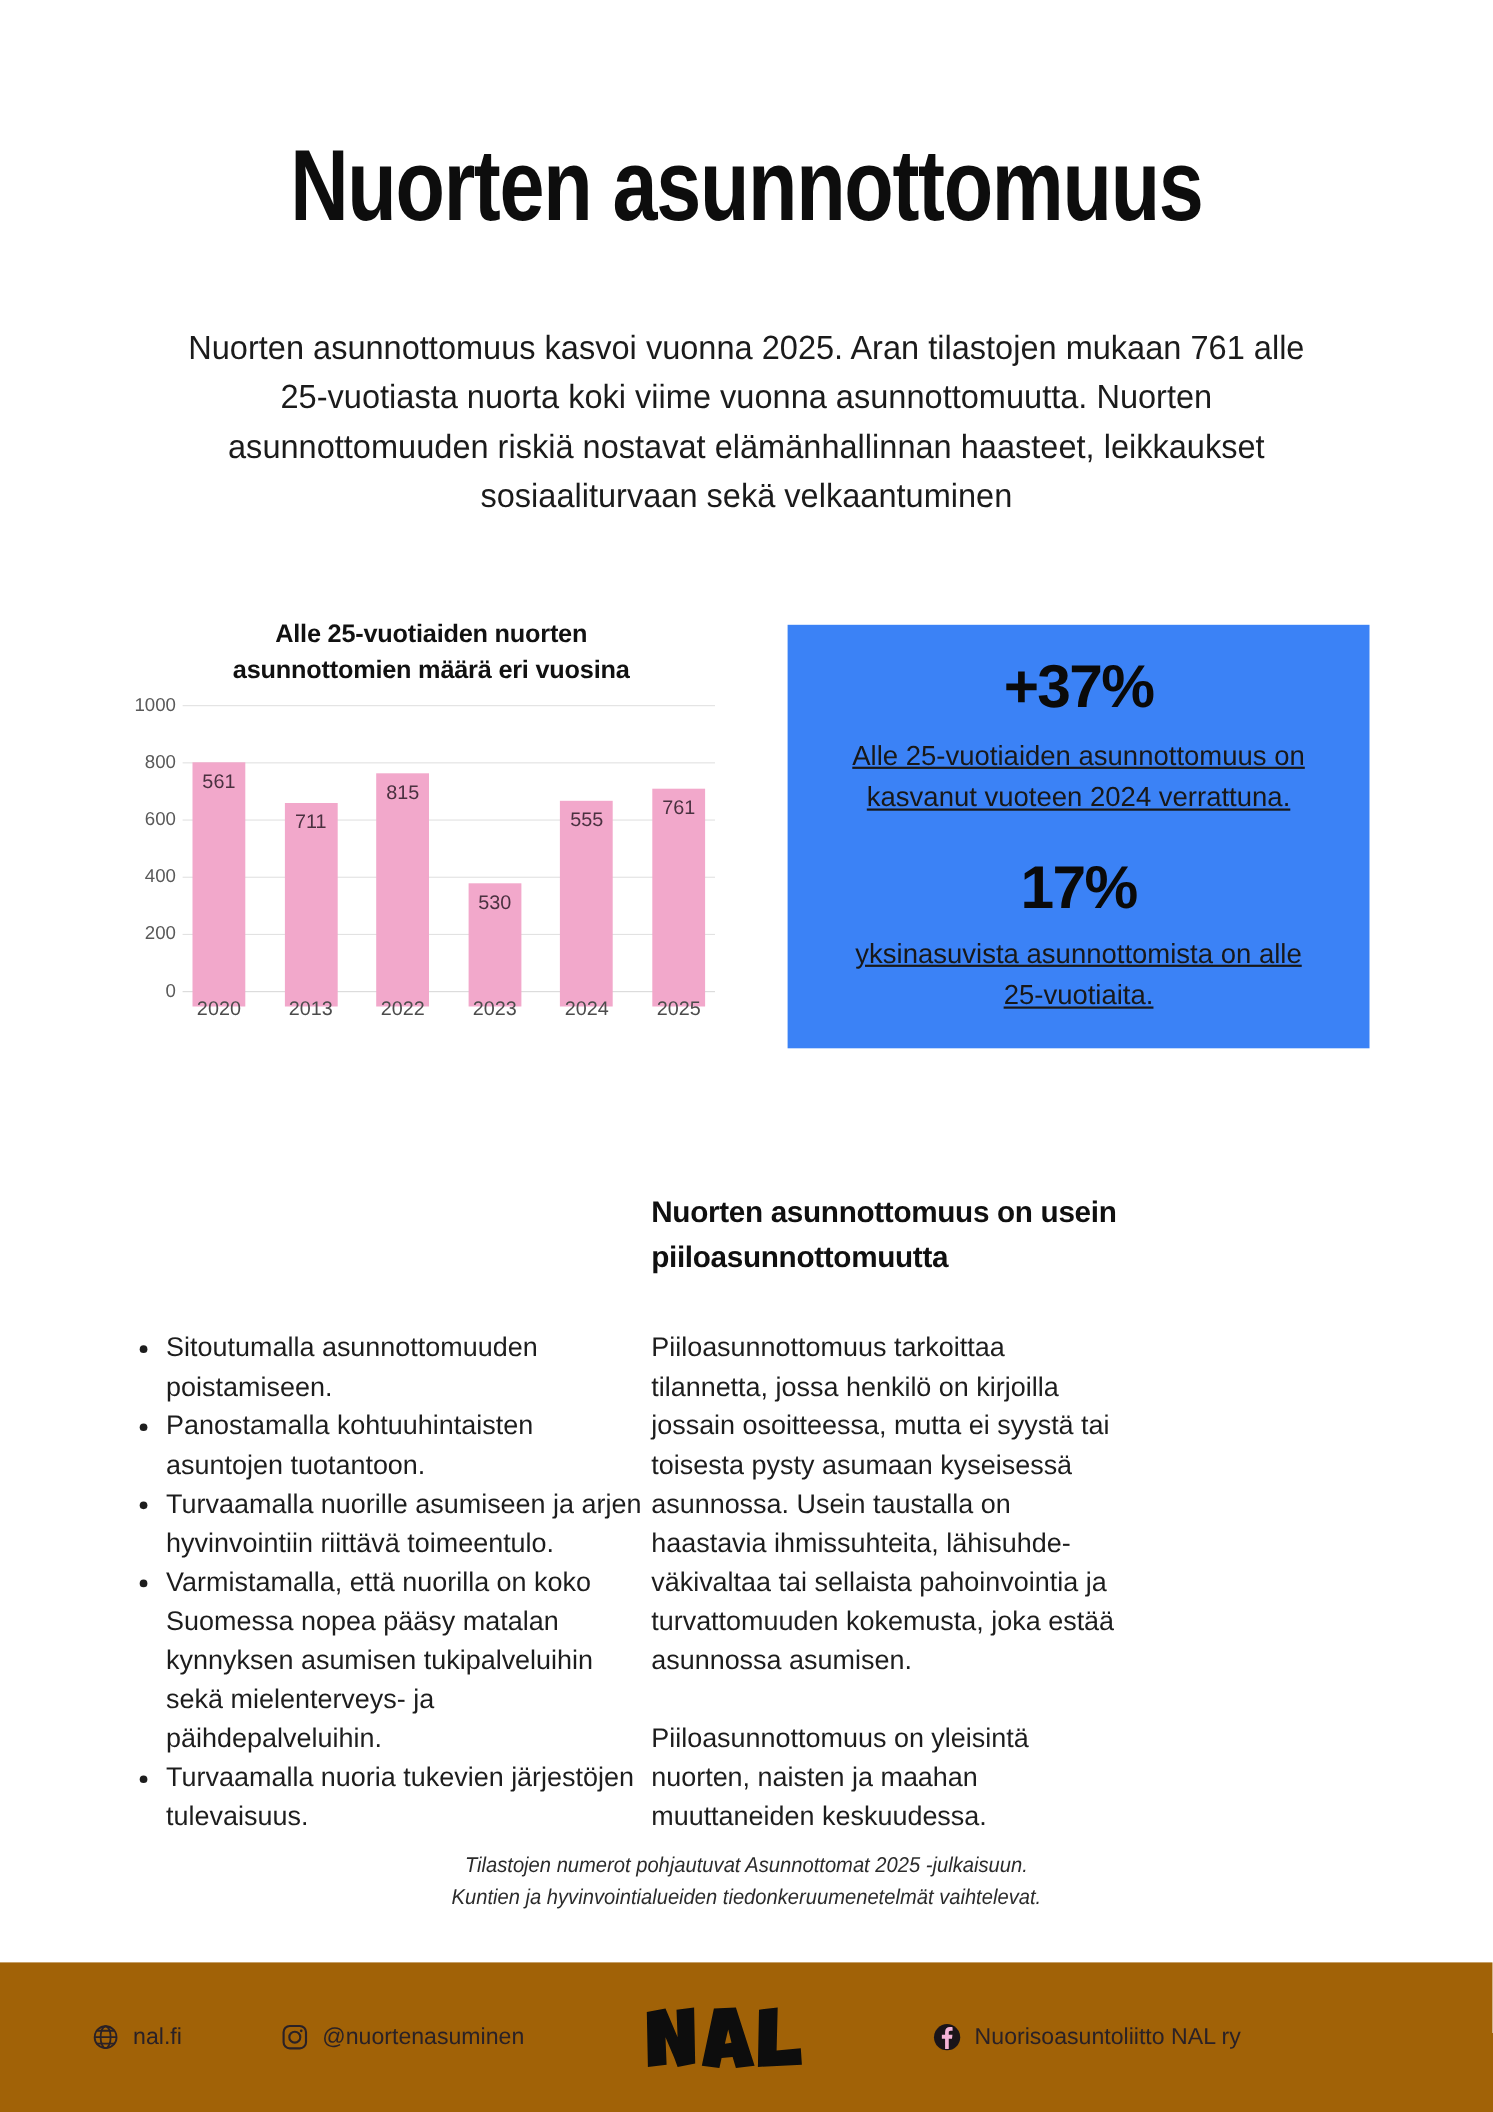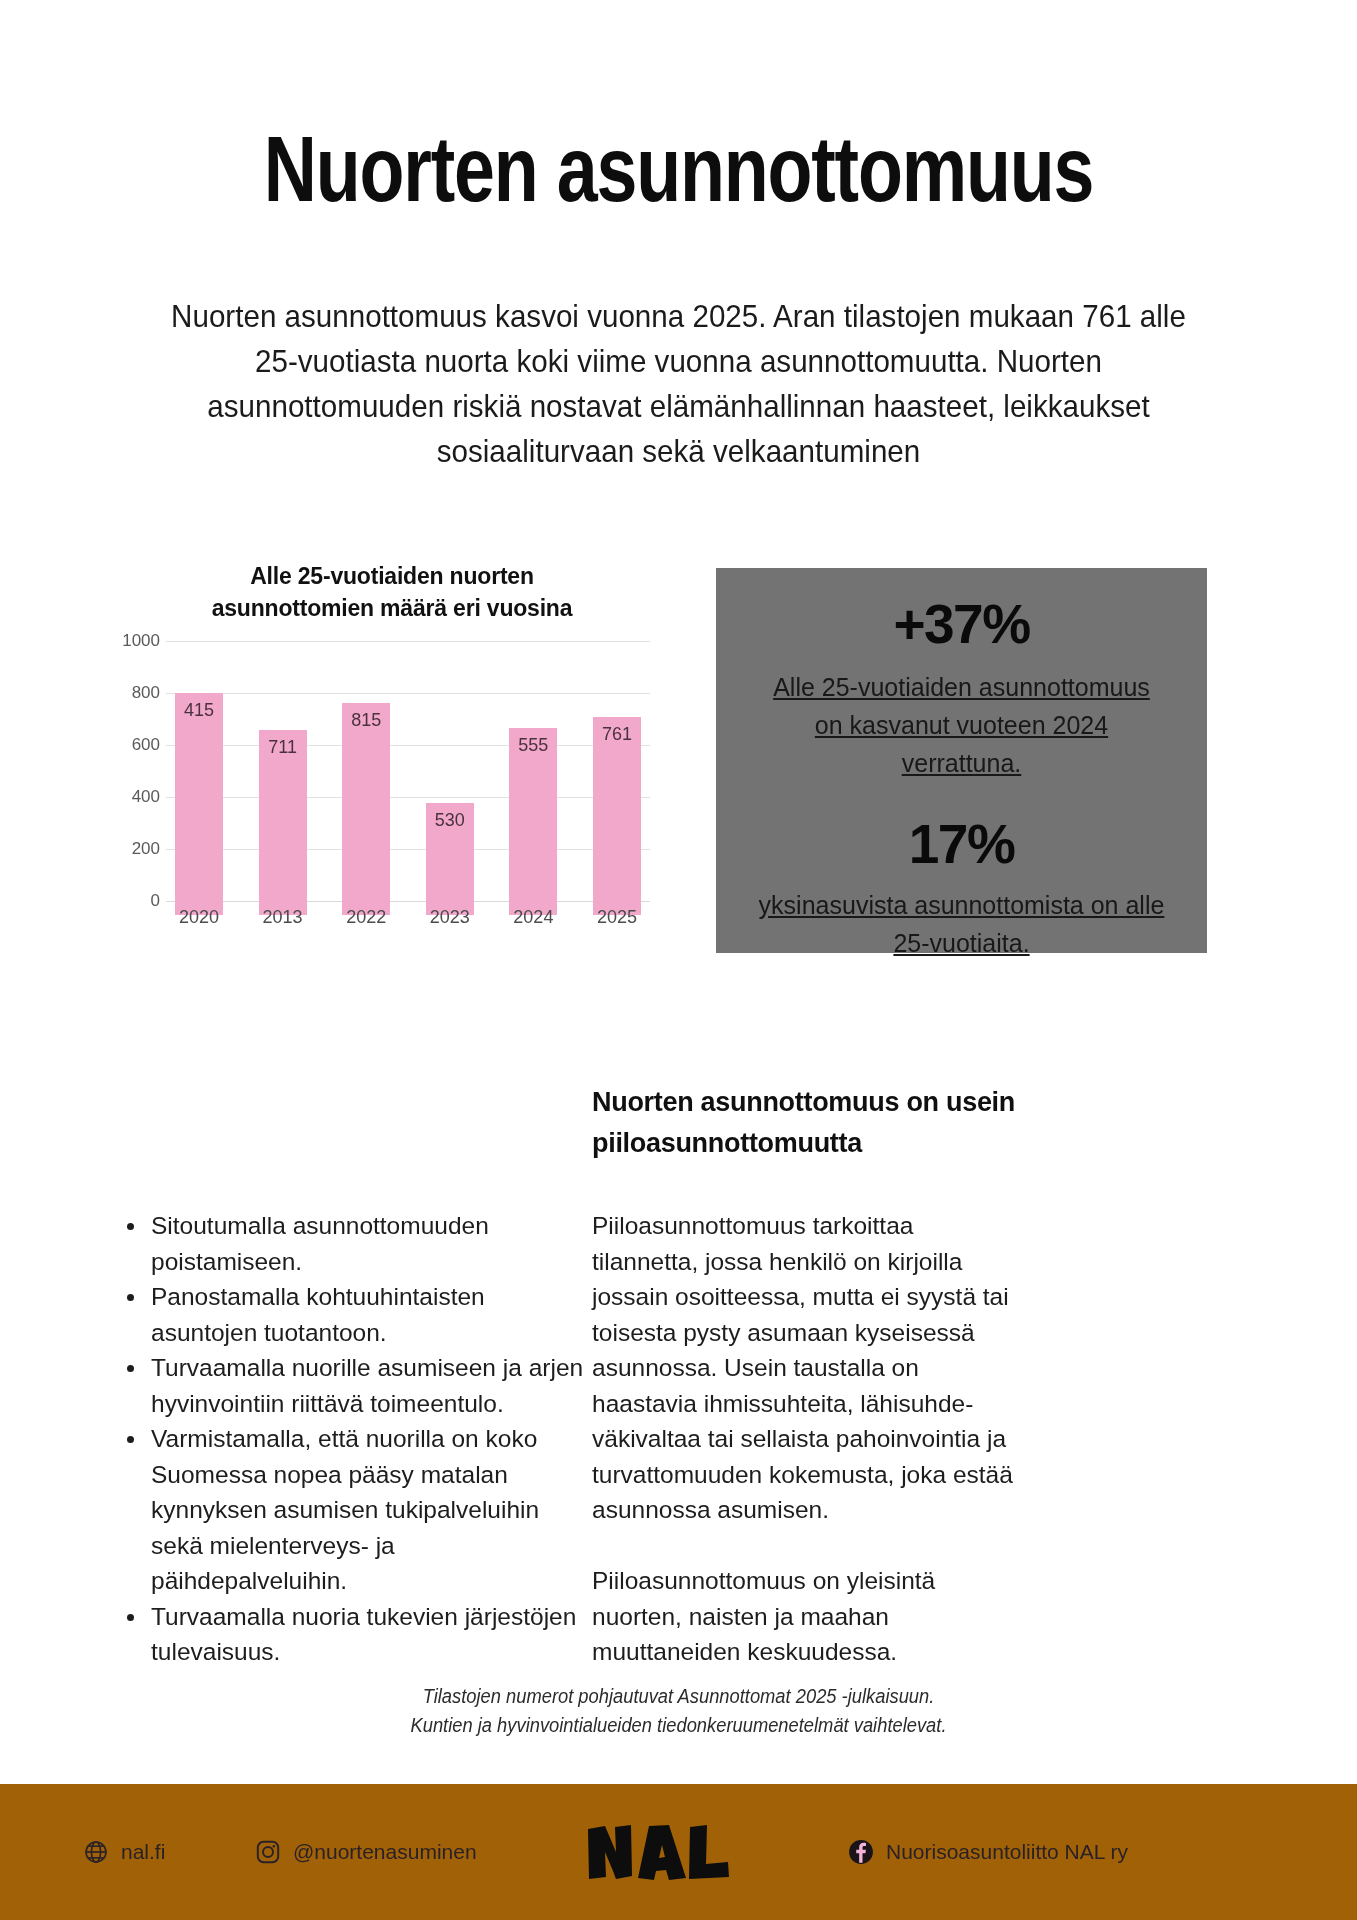--- a/index.html
+++ b/index.html
@@ -144,23 +144,23 @@
     text-align: center;
     font-size: 18px;
     color: #4c4c4c;
   }
 
   
   .stat-panel {
     position: absolute;
     left: 716px;
     top: 568px;
-    width: 491px;
+    width: 529px;
     height: 385px;
-    background: #737373;
+    background: #3b82f6;
     box-sizing: border-box;
     padding: 28px 42px 20px 42px;
     text-align: center;
   }
   .big-stat {
     font-size: 55px;
     font-weight: 800;
     letter-spacing: -1.5px;
     color: #0a0a0a;
     line-height: 1.05;
@@ -310,21 +310,21 @@
           <div class="ytick" style="top: 0px;">1000</div>
           <div class="ytick" style="top: 52px;">800</div>
           <div class="ytick" style="top: 104px;">600</div>
           <div class="ytick" style="top: 156px;">400</div>
           <div class="ytick" style="top: 208px;">200</div>
           <div class="ytick" style="top: 260px;">0</div>
         </div>
       <div class="bars" id="bars">
           <div class="barcol">
             <div class="bar" style="height: 222.04px; background: rgb(242, 168, 203);">
-              <div class="bar-label">415</div>
+              <div class="bar-label">561</div>
             </div>
           </div>
           <div class="barcol">
             <div class="bar" style="height: 184.86px; background: rgb(242, 168, 203);">
               <div class="bar-label">711</div>
             </div>
           </div>
           <div class="barcol">
             <div class="bar" style="height: 211.9px; background: rgb(242, 168, 203);">
               <div class="bar-label">815</div>

